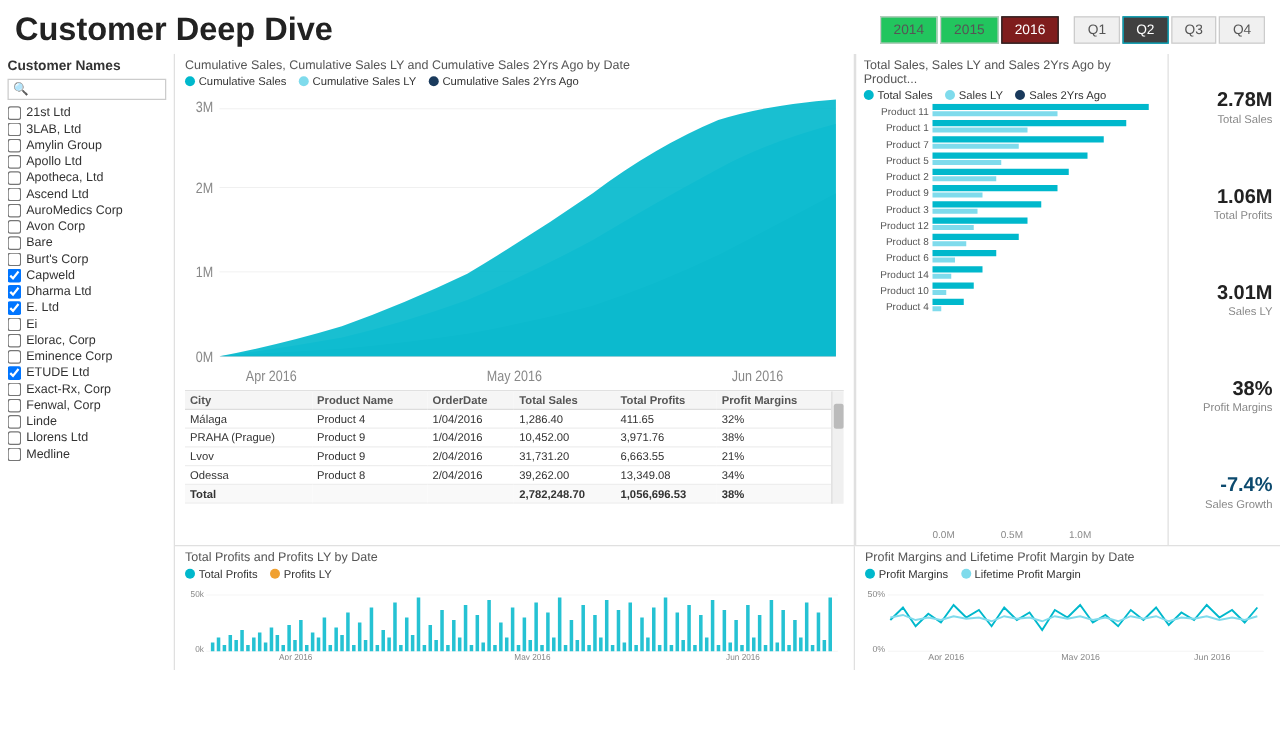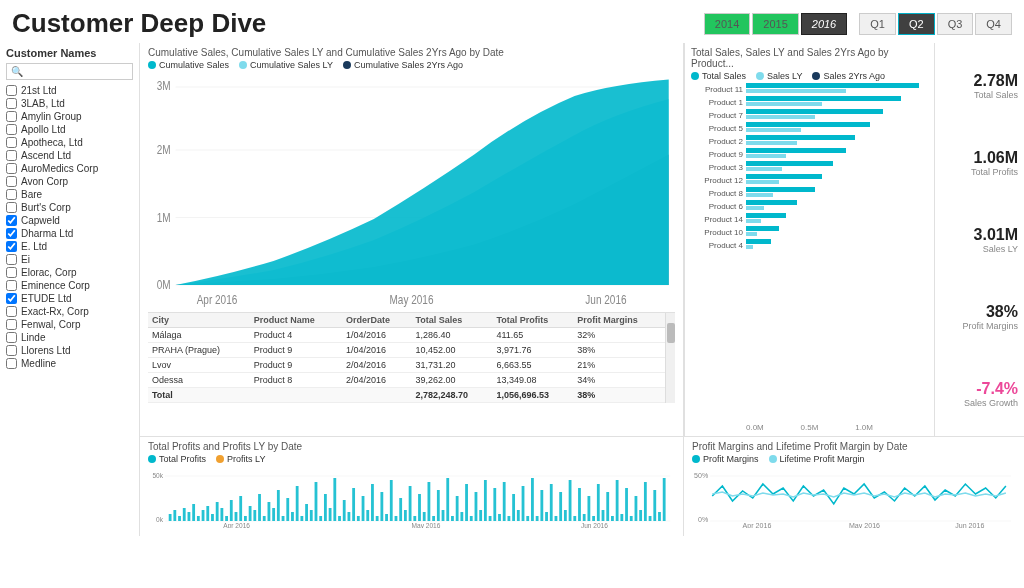--- a/index.html
+++ b/index.html
@@ -5,21 +5,21 @@
     * { box-sizing: border-box; margin: 0; padding: 0; }
     body { background: #fff; font-family: 'Segoe UI', Arial, sans-serif; font-size: 11px; color: #333; width: 1024px; height: 588px; overflow: hidden; }
 
     .page { width: 1024px; height: 536px; display: flex; flex-direction: column; }
 
     
     .header { display: flex; align-items: center; justify-content: space-between; padding: 8px 12px 4px 12px; }
     .page-title { font-size: 26px; font-weight: 700; color: #222; }
     .year-tabs { display: flex; gap: 2px; align-items: center; }
     .year-tab { padding: 4px 10px; border: 1px solid #ccc; background: #22c55e; cursor: pointer; font-size: 11px; color: #555; }
-    .year-tab.active { background: #404040; color: #fff; border-color: #222; font-style: italic; }
+    .year-tab.active { background: #7f1d1d; color: #fff; border-color: #222; }
     .quarter-tabs { display: flex; gap: 2px; margin-left: 8px; }
     .quarter-tab { padding: 4px 10px; border: 1px solid #ccc; background: #f0f0f0; cursor: pointer; font-size: 11px; color: #555; }
     .quarter-tab.active { background: #404040; color: #fff; border-color: #00b0c8; }
 
     
     .main { display: flex; flex: 1; overflow: hidden; }
 
     
     .sidebar { width: 140px; padding: 4px 6px; border-right: 1px solid #e0e0e0; overflow-y: auto; flex-shrink: 0; }
     .sidebar-title { font-size: 11px; font-weight: 600; margin-bottom: 4px; color: #333; }
@@ -47,21 +47,21 @@
     .data-table td { padding: 2px 4px; border-bottom: 1px solid #eee; white-space: nowrap; }
     .data-table tr.total td { font-weight: 700; background: #f9f9f9; }
 
     
     .right-panel { width: 340px; display: flex; flex-direction: column; border-left: 1px solid #e0e0e0; }
     .product-chart-section { flex: 1; padding: 4px 6px; display: flex; flex-direction: column; }
     .kpi-panel { width: 90px; display: flex; flex-direction: column; justify-content: space-around; padding: 4px 6px; border-left: 1px solid #e0e0e0; }
     .kpi-item { text-align: right; }
     .kpi-value { font-size: 16px; font-weight: 700; color: #222; }
     .kpi-label { font-size: 9px; color: #888; }
-    .kpi-negative { color: #ec4899; }
+    .kpi-negative { color: #0c4a6e; }
 
     
     .product-area { display: flex; flex: 1; }
 
     
     .bottom-row { display: flex; height: 100px; border-top: 1px solid #e0e0e0; }
     .profit-chart { flex: 1; padding: 4px 8px; border-right: 1px solid #e0e0e0; }
     .margin-chart { width: 340px; padding: 4px 8px; }
 
     

